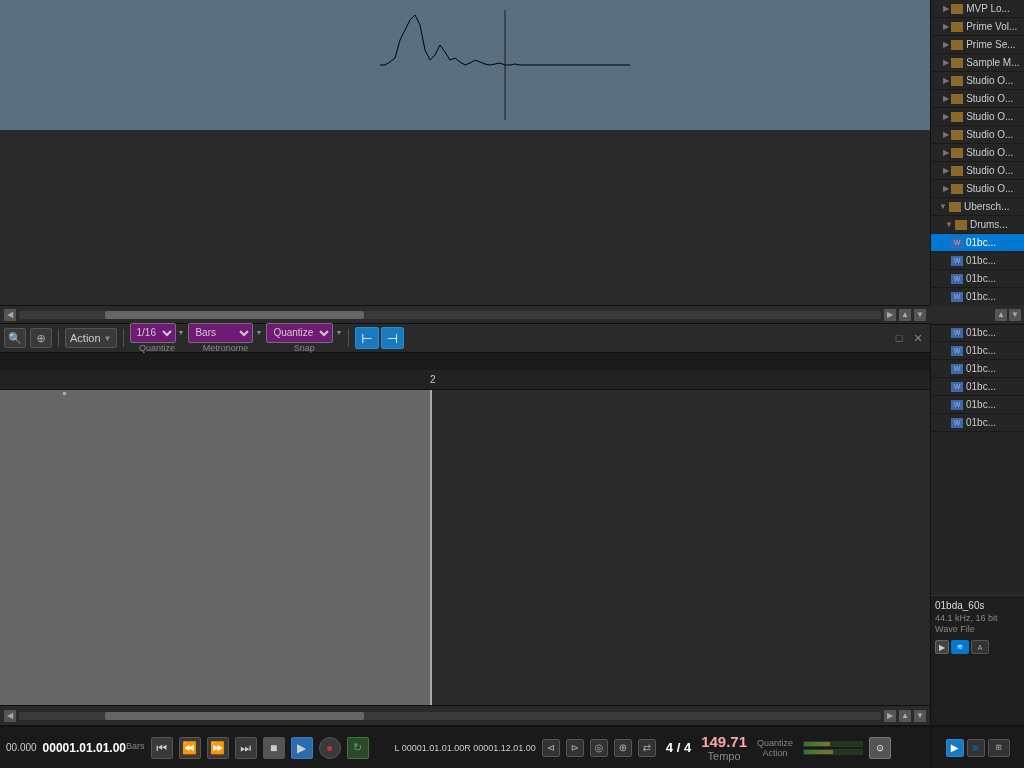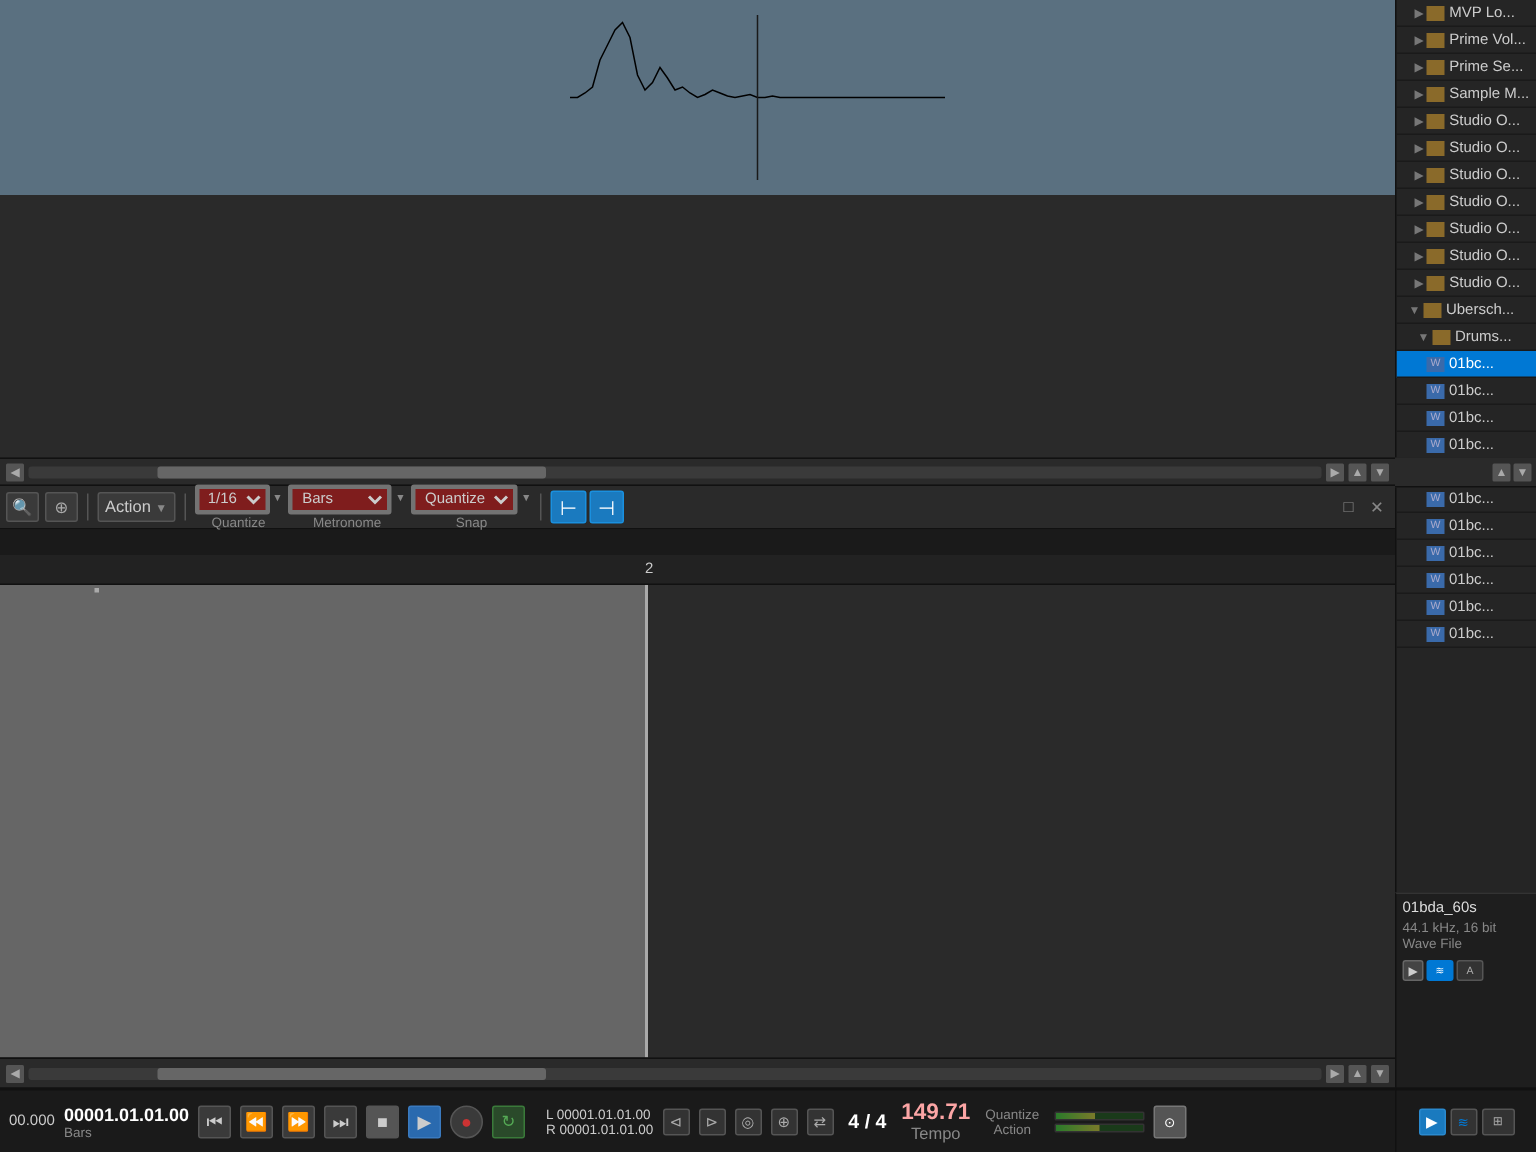--- a/index.html
+++ b/index.html
@@ -119,22 +119,22 @@
       background: #3a3a3a;
       border: 1px solid #555;
       border-radius: 2px;
       padding: 2px 4px;
       cursor: pointer;
       height: 20px;
       gap: 3px;
     }
 
     .dropdown-select {
-      background: #7f1d1d;
-      border: 3px solid #737373;
+      background: #701a75;
+      border: 1px solid #737373;
       border-radius: 2px;
       color: #ccc;
       font-size: 10px;
       height: 20px;
       padding: 0 2px;
       cursor: pointer;
     }
 
     .quantize-col {
       display: flex;
@@ -469,37 +469,37 @@
   <div class="scroll-btn">▲</div>
   <div class="scroll-btn">▼</div>
 </div>
 
 <div class="transport-bar">
 
   <div style="display:flex; flex-direction:column;">
     <span style="font-size:10px; color:#ccc;">00.000</span>
   </div>
 
-  <div style="display:flex; flex-direction:column;">
+  <div style="display:flex; flex-direction:row;">
     <span style="font-size:12px; color:#fff; font-weight:bold;">00001.01.01.00</span>
     <span style="font-size:9px; color:#888;">Bars</span>
   </div>
 
   <div class="transport-btn">⏮</div>
   <div class="transport-btn">⏪</div>
   <div class="transport-btn">⏩</div>
   <div class="transport-btn">⏭</div>
   <div class="transport-btn transport-stop">■</div>
   <div class="transport-btn transport-play">▶</div>
   <div class="transport-btn transport-record" style="border-radius:50; color:#c33;">●</div>
   <div class="transport-btn transport-loop">↻</div>
 
-  <div style="display:flex; flex-direction:column; margin-left:8px;justify-content:flex-end;">
+  <div style="display:flex; flex-direction:row; margin-left:20px;justify-content:flex-end;">
     <span style="font-size:9px; color:#ccc;">L 00001.01.01.00</span>
-    <span style="font-size:9px; color:#ccc;">R 00001.01.01.00</span>
+    <span style="font-size:9px; color:#ccc;">R 00001.12.01.00</span>
   </div>
 
   <div class="transport-small-btn">⊲</div>
   <div class="transport-small-btn">⊳</div>
   <div class="transport-small-btn">◎</div>
   <div class="transport-small-btn">⊕</div>
   <div class="transport-small-btn">⇄</div>
 
   <div style="display:flex; align-items:flex-start; gap:4px; margin-left:4px;">
     <div class="timing-group">

